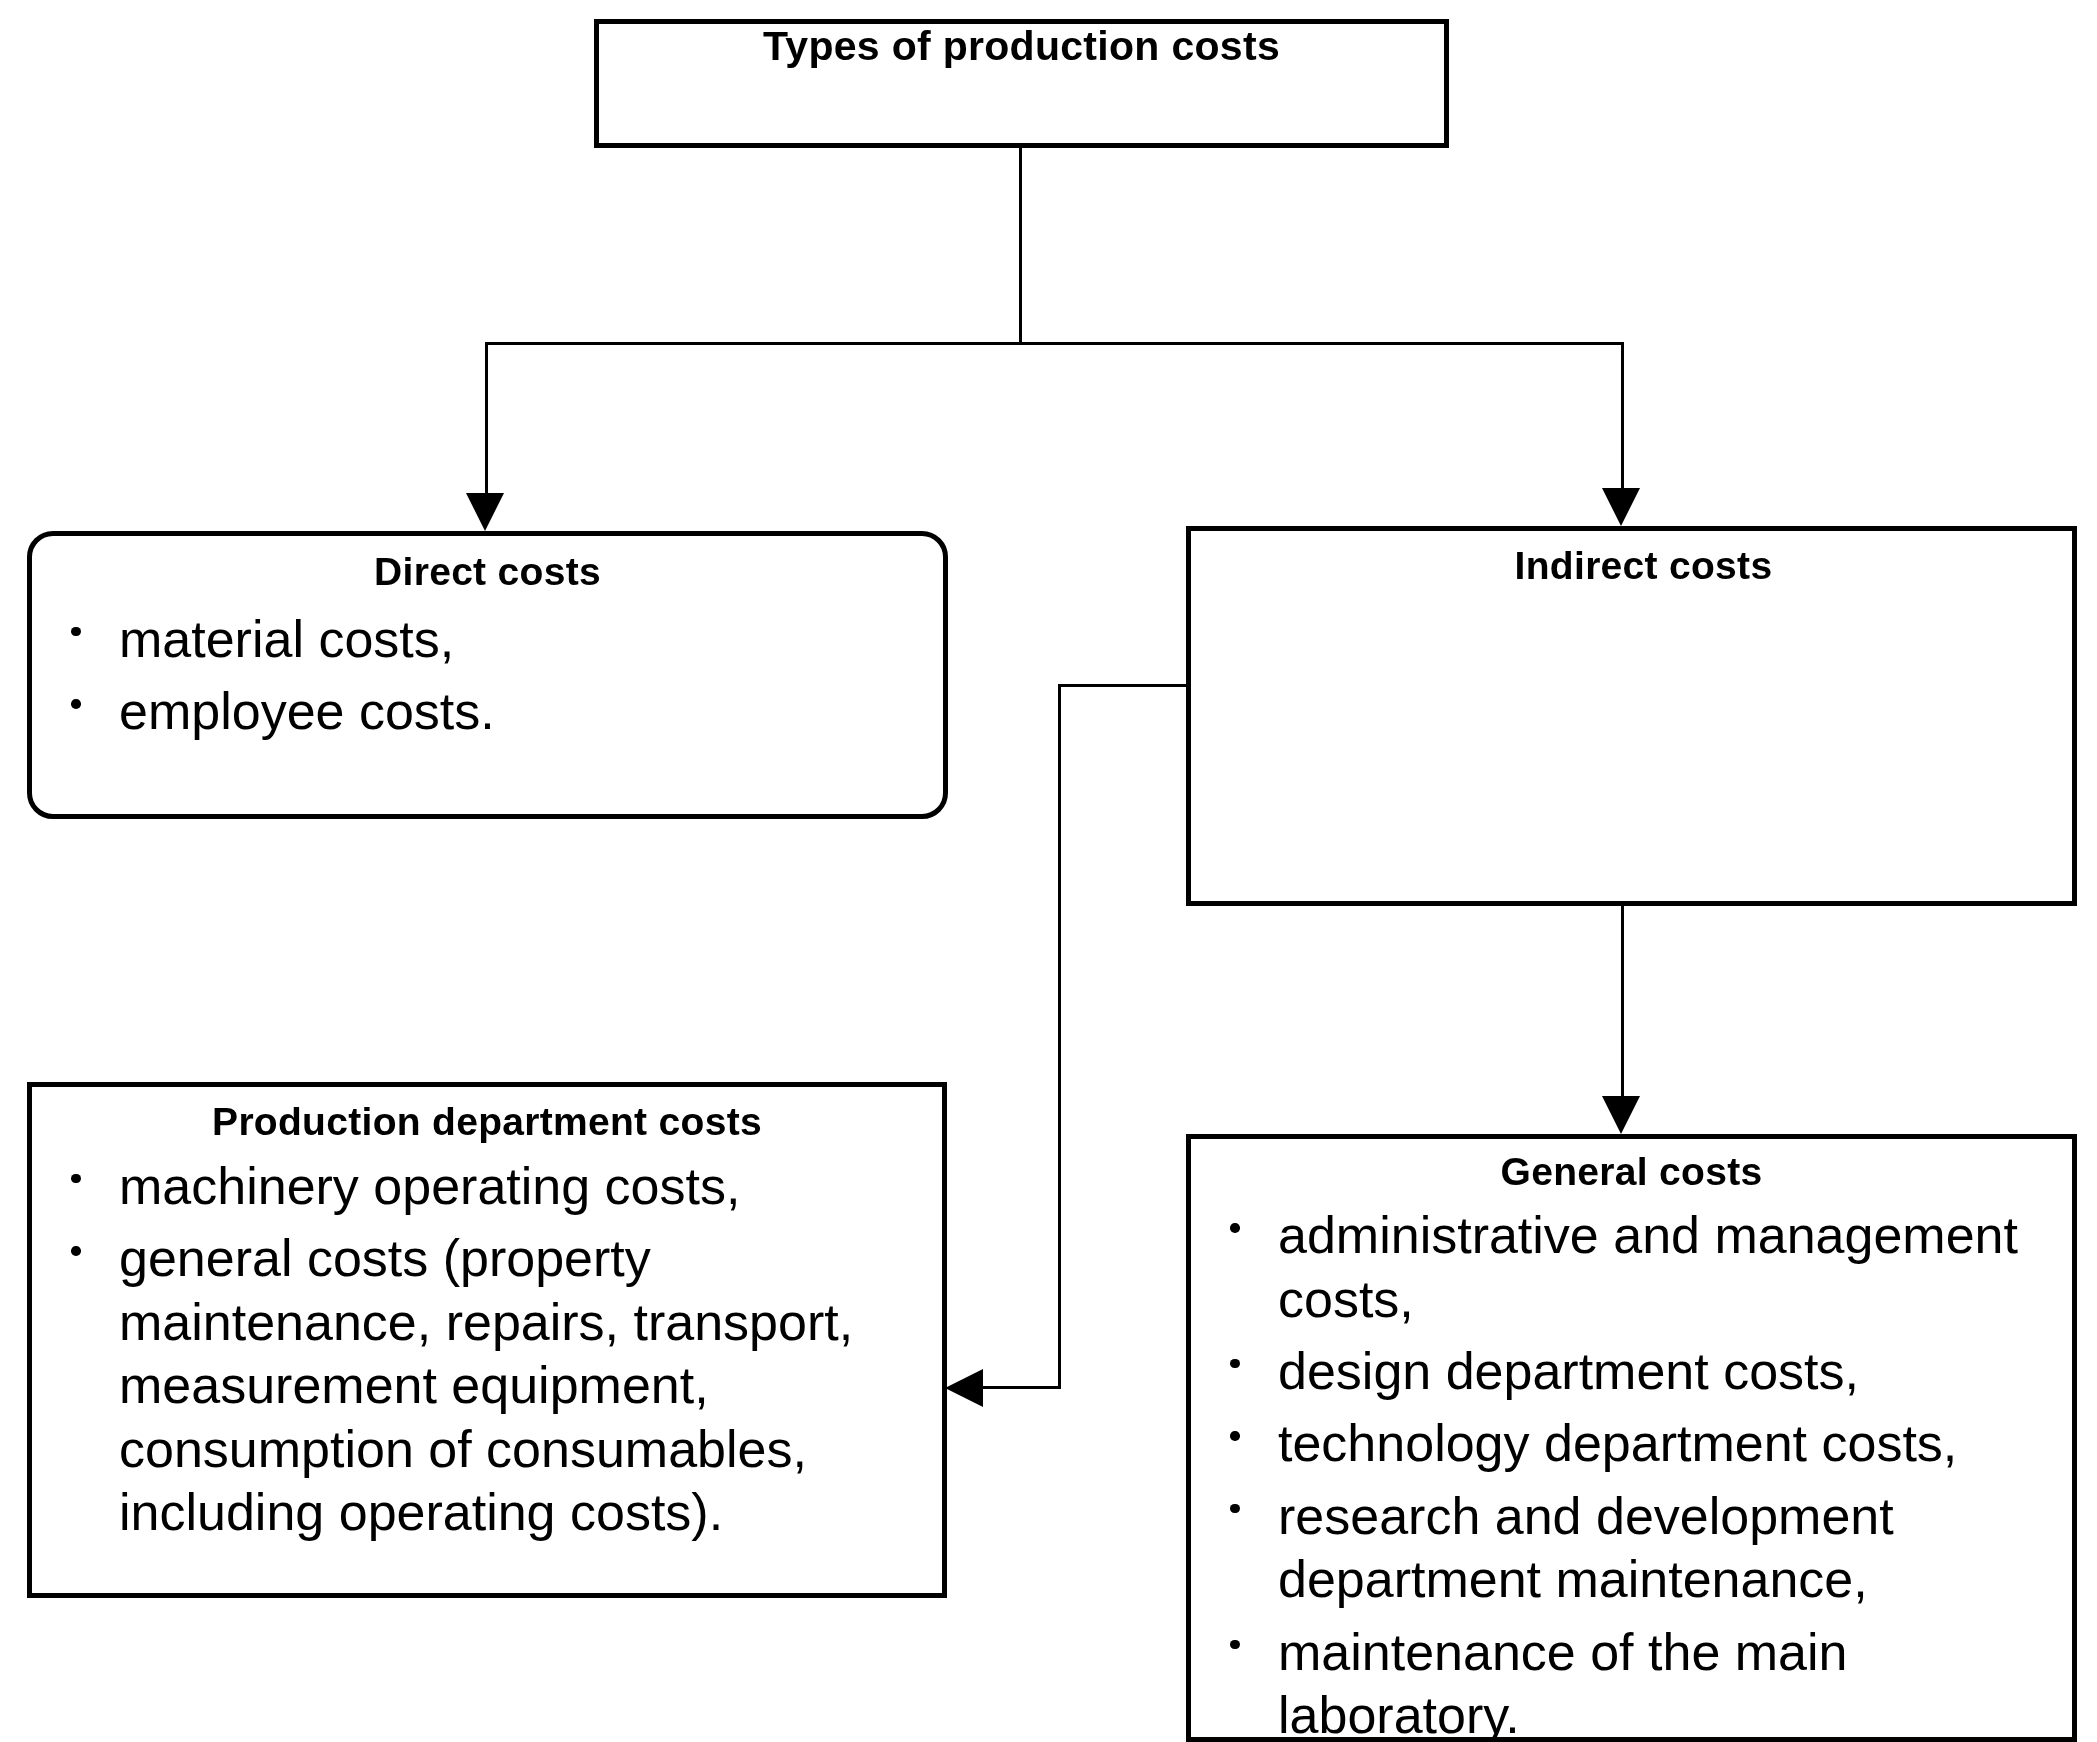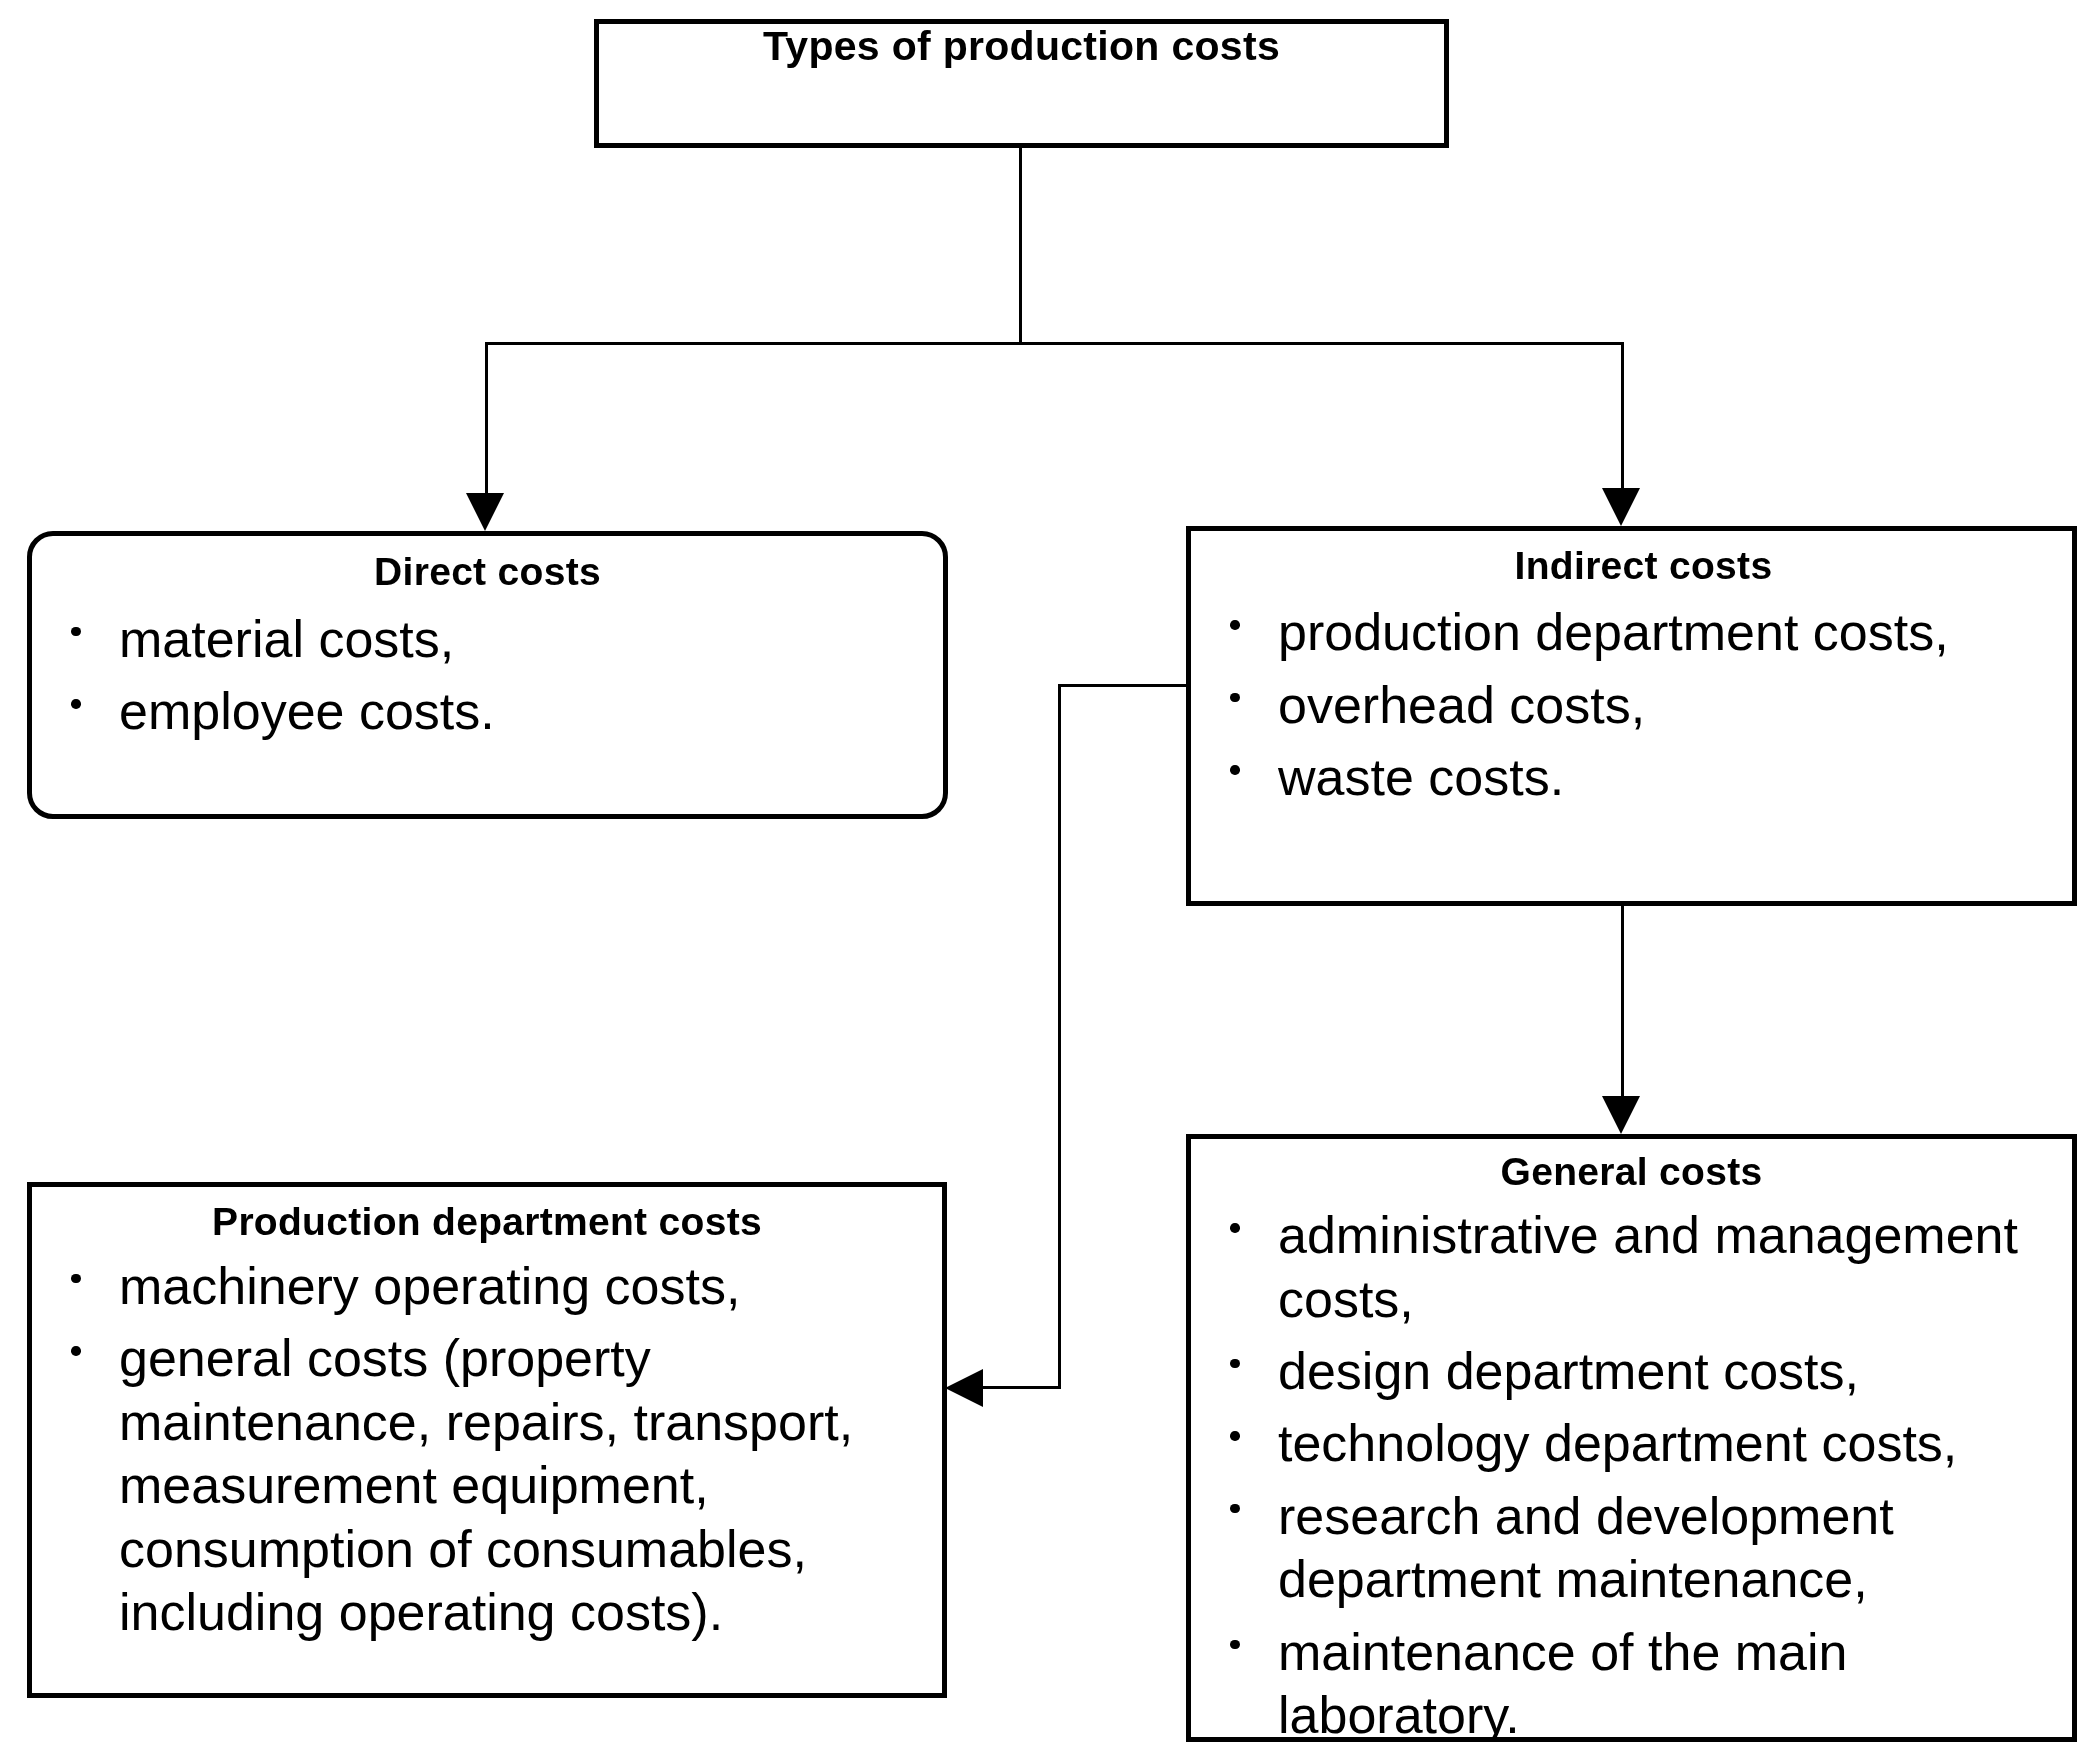--- a/index.html
+++ b/index.html
@@ -83,21 +83,21 @@
     top: 526px;
     width: 891px;
     height: 380px;
   }
   #node-indirect .node-title { margin-top: 12.7px; margin-left: 24px; }
   #node-indirect .bullets { margin-top: 14px; }
 
   
   #node-production {
     left: 27px;
-    top: 1182px;
+    top: 1082px;
     width: 920px;
     height: 516px;
   }
   #node-production .node-title { margin-top: 12.7px; }
   #node-production .bullets { margin-top: 11.4px; }
 
   
   #node-general {
     left: 1186px;
     top: 1134px;
@@ -172,25 +172,20 @@
   <div class="node" id="node-direct">
     <div class="node-title">Direct costs</div>
     <ul class="bullets">
       <li>material costs,</li>
       <li>employee costs.</li>
     </ul>
   </div>
 
   <div class="node" id="node-indirect">
     <div class="node-title">Indirect costs</div>
-    <ul class="bullets">
-      <li>production department costs,</li>
-      <li>overhead costs,</li>
-      <li>waste costs.</li>
-    </ul>
   </div>
 
   <div class="conn conn-v" id="conn-ind-gen"></div>
   <div class="arrowhead-down" id="arrow-ind-gen"></div>
 
   <div class="conn conn-h" id="conn-lshape-h1"></div>
   <div class="conn conn-v" id="conn-lshape-v"></div>
   <div class="conn conn-h" id="conn-lshape-h2"></div>
   <div class="arrowhead-left" id="arrow-prod"></div>
 

